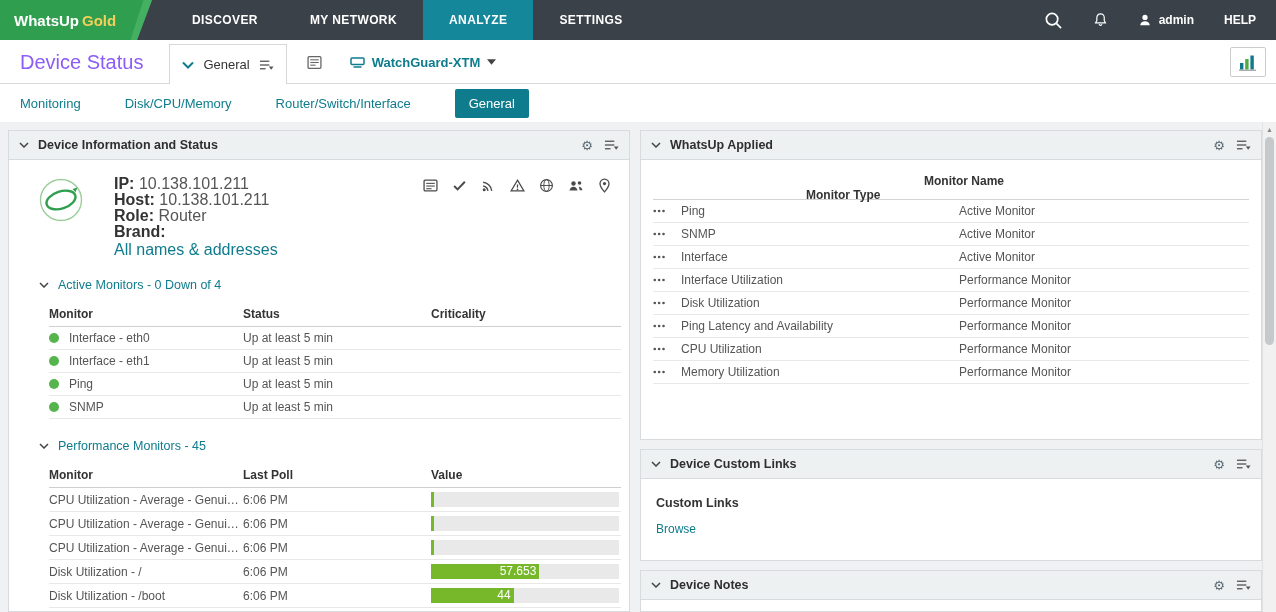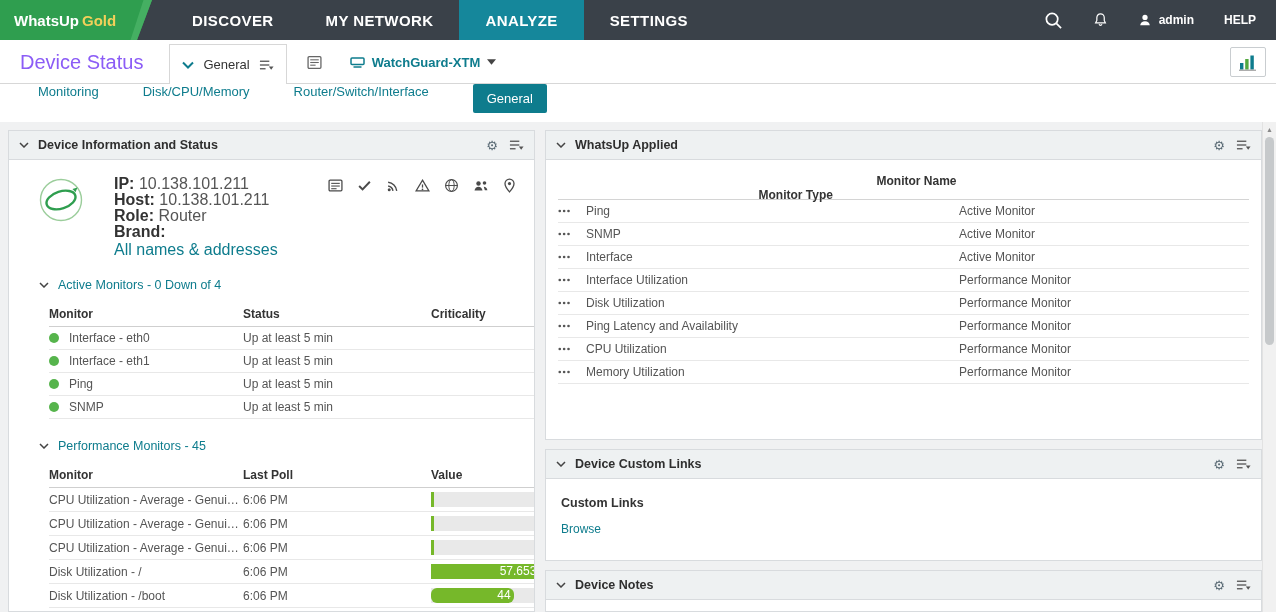--- a/index.html
+++ b/index.html
@@ -9,21 +9,21 @@
 
   
   .topnav { height:40px; background:#3a4149; display:flex; align-items:stretch; color:#fff; }
   .brand { width:152px; background:#2f9e4f; display:flex; align-items:center; padding-left:14px;
            font-size:15px; font-weight:700; position:relative;
            clip-path:polygon(0 0,100% 0,calc(100% - 15px) 100%,0 100%); }
   .brand::after { content:""; position:absolute; top:0; right:6px; width:9px; height:100%;
                   background:#45af62; transform:skewX(-18deg); }
   .brand .gold { color:#f3d05a; margin-left:3px; }
   .nav-items { display:flex; margin-left:14px; }
-  .nav-item { padding:0 26px; display:flex; align-items:center; font-size:15px; font-weight:700;
+  .nav-item { padding:0 26px; display:flex; align-items:center; font-size:12px; font-weight:700;
               letter-spacing:.4px; cursor:pointer; }
   .nav-item.active { background:#15879b; }
   .nav-right { margin-left:auto; display:flex; align-items:center; gap:30px; padding-right:20px; }
   .nav-user { display:flex; align-items:center; gap:7px; font-size:12px; font-weight:700; }
   .nav-help { font-size:12px; font-weight:700; }
   .iconbtn { display:flex; align-items:center; cursor:pointer; }
 
   
   .pageheader { height:44px; background:#fff; display:flex; align-items:center;
                 padding:0 10px 0 20px; position:relative; }
@@ -34,31 +34,31 @@
               border:1px solid #d7d7d7; border-bottom:0; display:flex; align-items:center;
               gap:9px; padding:0 12px; cursor:pointer; }
   .view-tab .lbl { font-size:13px; color:#333; }
   .hdr-report-icon { margin-left:20px; cursor:pointer; display:flex; }
   .device-selector { margin-left:28px; display:flex; align-items:center; gap:7px; cursor:pointer;
                      color:#0e7c8d; font-size:13px; font-weight:700; }
   .chart-btn { margin-left:auto; width:36px; height:30px; border:1px solid #c9cdd0; border-radius:2px;
                background:#fff; display:flex; align-items:center; justify-content:center; cursor:pointer; }
 
   
-  .subtabs { height:38px; background:#fff; display:flex; align-items:flex-start; gap:44px;
-             padding-left:38px; }
+  .subtabs { height:38px; background:#fff; display:flex; align-items:center; gap:44px;
+             padding-left:20px; }
   .subtab-link { color:#0e7c8d; font-size:13px; cursor:pointer; }
   .subtab-active { background:#0e7c8d; color:#fff; font-size:13px; padding:7px 14px;
                    border-radius:2px; cursor:pointer; }
 
   
   .content { position:absolute; top:122px; left:0; right:0; bottom:0;
              padding:8px 14px 0 8px; display:flex; gap:10px; overflow:hidden; }
   .panel { background:#fff; border:1px solid #d8dbde; display:flex; flex-direction:column; }
-  .left-panel { width:527px; flex:none; }
+  .left-panel { width:622px; flex:none; }
   .right-col { flex:1; display:flex; flex-direction:column; gap:9px; min-width:0; }
 
   .panel-hd { height:29px; background:#eef1f2; border-bottom:1px solid #d8dbde; flex:none;
               display:flex; align-items:center; gap:9px; padding:0 10px; }
   .panel-hd .ptitle { font-size:12.5px; font-weight:700; color:#2f2f2f; }
   .hd-icons { margin-left:auto; display:flex; gap:11px; align-items:center; }
   .gear { font-size:13px; color:#5a6b75; cursor:pointer; line-height:1; }
 
   
   .dev-body { padding:16px 14px 0 30px; overflow:hidden; flex:1; }
@@ -385,21 +385,21 @@
                 <div class="bar-track">
                   <div class="bar-fill" style="width: 57.653%;">57.653</div>
                 </div>
               </td>
           </tr>
           <tr>
             <td>Disk Utilization - /boot</td>
             <td>6:06 PM</td>
             <td>
                 <div class="bar-track">
-                  <div class="bar-fill" style="width: 44%; border-radius: 6px;">44</div>
+                  <div class="bar-fill" style="width: 44%;">44</div>
                 </div>
               </td>
           </tr>
           <tr>
             <td>Disk Utilization - /dev/shm</td>
             <td>6:06 PM</td>
             <td></td>
           </tr>
 
         </tbody>

